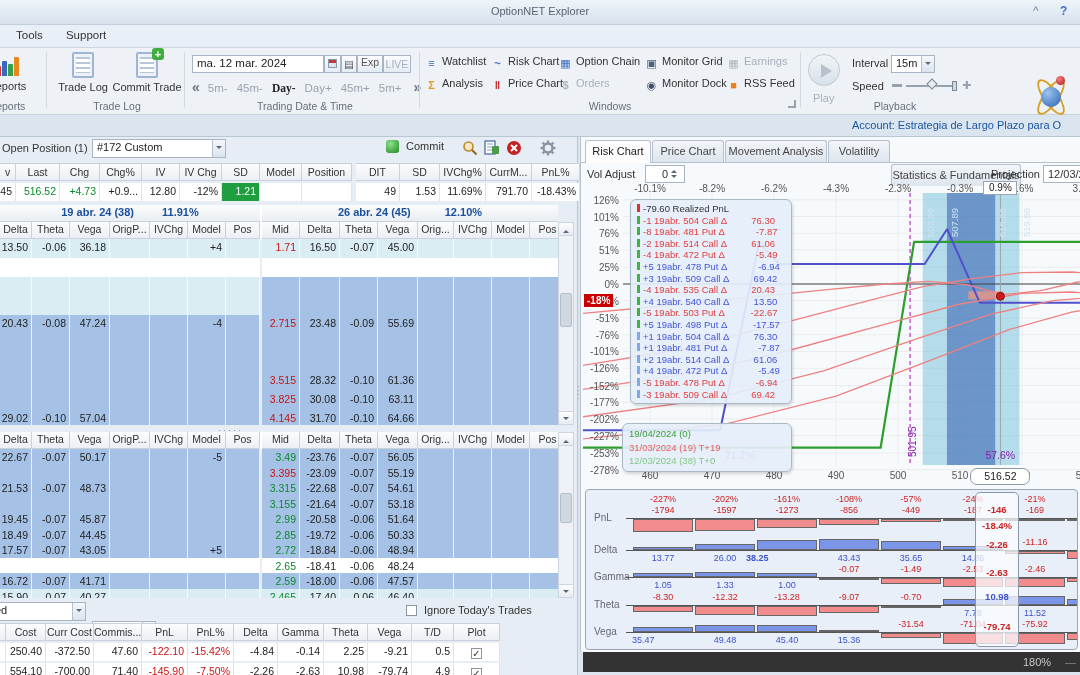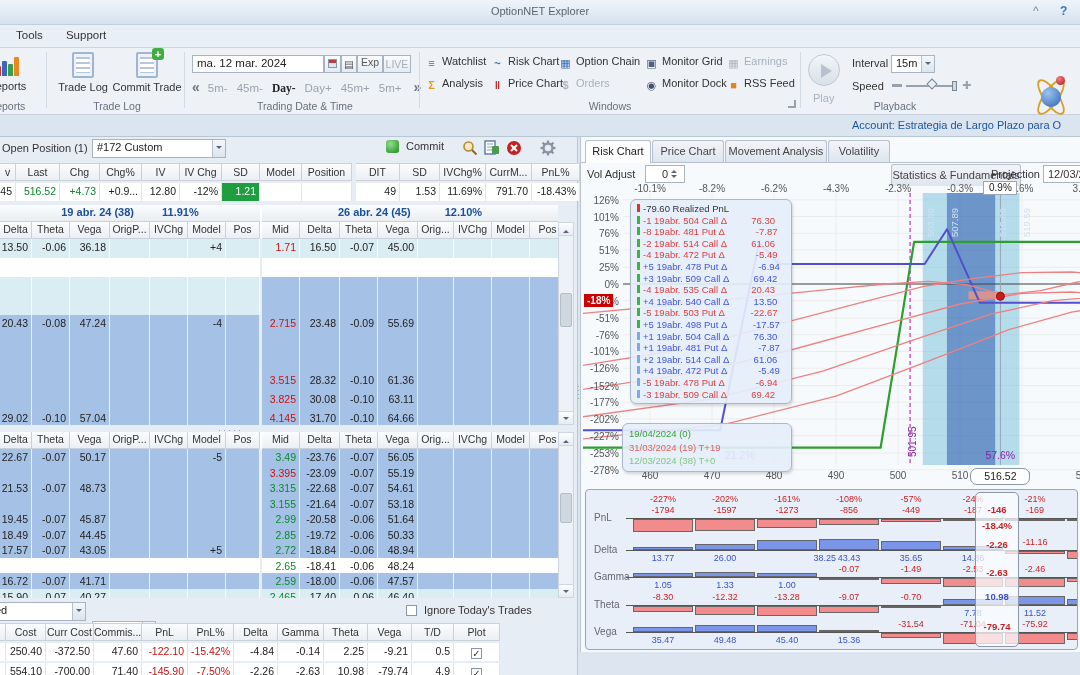--- a/index.html
+++ b/index.html
@@ -492,21 +492,21 @@
       <div class="g-bar" style="left: 481px; width: 60px; height: 2px; top: 29px; background: rgb(242, 139, 139);"></div>
       <div class="g-lab" style="left: 480px; top: 15px; width: 62px; text-align: center; color: rgb(204, 34, 34);">-38</div>
       <div class="g-lab" style="left: 480px; top: 4px; width: 62px; text-align: center; color: rgb(204, 34, 34);">-49%</div>
       <div class="g-rowlab" style="left: 8px; top: 54px;">Delta</div>
       <div class="g-base" style="left: 40px; top: 60px; width: 453px;"></div>
       <div class="g-bar" style="left: 47px; width: 60px; height: 3.4px; top: 56.5575px; background: rgb(123, 150, 232);"></div>
       <div class="g-lab" style="left: 46px; top: 63px; width: 62px; text-align: center; color: rgb(59, 82, 204);">13.77</div>
       <div class="g-bar" style="left: 109px; width: 60px; height: 6.5px; top: 53.5px; background: rgb(123, 150, 232);"></div>
       <div class="g-lab" style="left: 108px; top: 63px; width: 62px; text-align: center; color: rgb(59, 82, 204);">26.00</div>
       <div class="g-bar" style="left: 171px; width: 60px; height: 9.6px; top: 50.4375px; background: rgb(123, 150, 232);"></div>
-      <div class="g-lab" style="left: 188px; top: 63px; width: 62px; text-align: right; color: rgb(59, 82, 204);">38.25</div>
+      <div class="g-lab" style="left: 160px; top: 63px; width: 62px; text-align: left; color: rgb(59, 82, 204); font-weight: bold;">38.25</div>
       <div class="g-bar" style="left: 233px; width: 60px; height: 10.9px; top: 49.1425px; background: rgb(123, 150, 232);"></div>
       <div class="g-lab" style="left: 232px; top: 63px; width: 62px; text-align: center; color: rgb(59, 82, 204);">43.43</div>
       <div class="g-bar" style="left: 295px; width: 60px; height: 8.9px; top: 51.0875px; background: rgb(123, 150, 232);"></div>
       <div class="g-lab" style="left: 294px; top: 63px; width: 62px; text-align: center; color: rgb(59, 82, 204);">35.65</div>
       <div class="g-bar" style="left: 357px; width: 60px; height: 3.7px; top: 56.285px; background: rgb(123, 150, 232);"></div>
       <div class="g-lab" style="left: 356px; top: 63px; width: 62px; text-align: center; color: rgb(59, 82, 204);">14.86</div>
       <div class="g-bar" style="left: 419px; width: 60px; height: 2.8px; top: 61px; background: rgb(242, 139, 139);"></div>
       <div class="g-lab" style="left: 418px; top: 47px; width: 62px; text-align: center; color: rgb(204, 34, 34);">-11.16</div>
       <div class="g-bar" style="left: 481px; width: 60px; height: 7.6px; top: 61px; background: rgb(242, 139, 139);"></div>
       <div class="g-lab" style="left: 480px; top: 47px; width: 62px; text-align: center; color: rgb(204, 34, 34);">-30.3</div>
@@ -542,21 +542,21 @@
       <div class="g-lab" style="left: 294px; top: 102px; width: 62px; text-align: center; color: rgb(204, 34, 34);">-0.70</div>
       <div class="g-bar" style="left: 357px; width: 60px; height: 5.8px; top: 109.237px; background: rgb(123, 150, 232);"></div>
       <div class="g-lab" style="left: 356px; top: 118px; width: 62px; text-align: center; color: rgb(59, 82, 204);">7.78</div>
       <div class="g-bar" style="left: 419px; width: 60px; height: 8.5px; top: 106.467px; background: rgb(123, 150, 232);"></div>
       <div class="g-lab" style="left: 418px; top: 118px; width: 62px; text-align: center; color: rgb(59, 82, 204);">11.52</div>
       <div class="g-bar" style="left: 481px; width: 60px; height: 6.4px; top: 108.63px; background: rgb(123, 150, 232);"></div>
       <div class="g-lab" style="left: 480px; top: 118px; width: 62px; text-align: center; color: rgb(59, 82, 204);">8.6</div>
       <div class="g-rowlab" style="left: 8px; top: 136px;">Vega</div>
       <div class="g-base" style="left: 40px; top: 142px; width: 453px;"></div>
       <div class="g-bar" style="left: 47px; width: 60px; height: 5.3px; top: 136.679px; background: rgb(123, 150, 232);"></div>
-      <div class="g-lab" style="left: 46px; top: 145px; width: 62px; text-align: center; color: rgb(59, 82, 204);">35.47</div>
+      <div class="g-lab" style="left: 46px; top: 145px; width: 62px; text-align: left; color: rgb(59, 82, 204);">35.47</div>
       <div class="g-bar" style="left: 109px; width: 60px; height: 7.4px; top: 134.578px; background: rgb(123, 150, 232);"></div>
       <div class="g-lab" style="left: 108px; top: 145px; width: 62px; text-align: center; color: rgb(59, 82, 204);">49.48</div>
       <div class="g-bar" style="left: 171px; width: 60px; height: 6.8px; top: 135.19px; background: rgb(123, 150, 232);"></div>
       <div class="g-lab" style="left: 170px; top: 145px; width: 62px; text-align: center; color: rgb(59, 82, 204);">45.40</div>
       <div class="g-bar" style="left: 233px; width: 60px; height: 2.3px; top: 139.696px; background: rgb(123, 150, 232);"></div>
       <div class="g-lab" style="left: 232px; top: 145px; width: 62px; text-align: center; color: rgb(59, 82, 204);">15.36</div>
       <div class="g-bar" style="left: 295px; width: 60px; height: 4.7px; top: 143px; background: rgb(242, 139, 139);"></div>
       <div class="g-lab" style="left: 294px; top: 129px; width: 62px; text-align: center; color: rgb(204, 34, 34);">-31.54</div>
       <div class="g-bar" style="left: 357px; width: 60px; height: 10.7px; top: 143px; background: rgb(242, 139, 139);"></div>
       <div class="g-lab" style="left: 356px; top: 129px; width: 62px; text-align: center; color: rgb(204, 34, 34);">-71.04</div>
@@ -566,13 +566,17 @@
       <div class="g-lab" style="left: 480px; top: 129px; width: 62px; text-align: center; color: rgb(204, 34, 34);">-43.2</div>
       <div class="g-box" style="left: 389px; top: 2px; width: 44px; height: 155px;"></div>
       <div class="g-lab" style="left: 389px; top: 14px; width: 44px; text-align: center; font-size: 9.5px; font-weight: bold; color: rgb(204, 34, 34);">-146</div>
       <div class="g-lab" style="left: 389px; top: 30px; width: 44px; text-align: center; font-size: 9.5px; font-weight: bold; color: rgb(204, 34, 34);">-18.4%</div>
       <div class="g-lab" style="left: 389px; top: 49px; width: 44px; text-align: center; font-size: 9.5px; font-weight: bold; color: rgb(204, 34, 34);">-2.26</div>
       <div class="g-lab" style="left: 389px; top: 77px; width: 44px; text-align: center; font-size: 9.5px; font-weight: bold; color: rgb(204, 34, 34);">-2.63</div>
       <div class="g-lab" style="left: 389px; top: 101px; width: 44px; text-align: center; font-size: 9.5px; font-weight: bold; color: rgb(59, 82, 204);">10.98</div>
       <div class="g-lab" style="left: 389px; top: 131px; width: 44px; text-align: center; font-size: 9.5px; font-weight: bold; color: rgb(204, 34, 34);">-79.74</div>
     </div>
 
+  <div class="abs statusbar">
+    <span class="abs" style="left:440px;top:4px">180%</span>
+    <span class="abs" style="left:482px;top:4px;color:#888">—</span>
+  </div>
 </div>
 
 </body></html>

